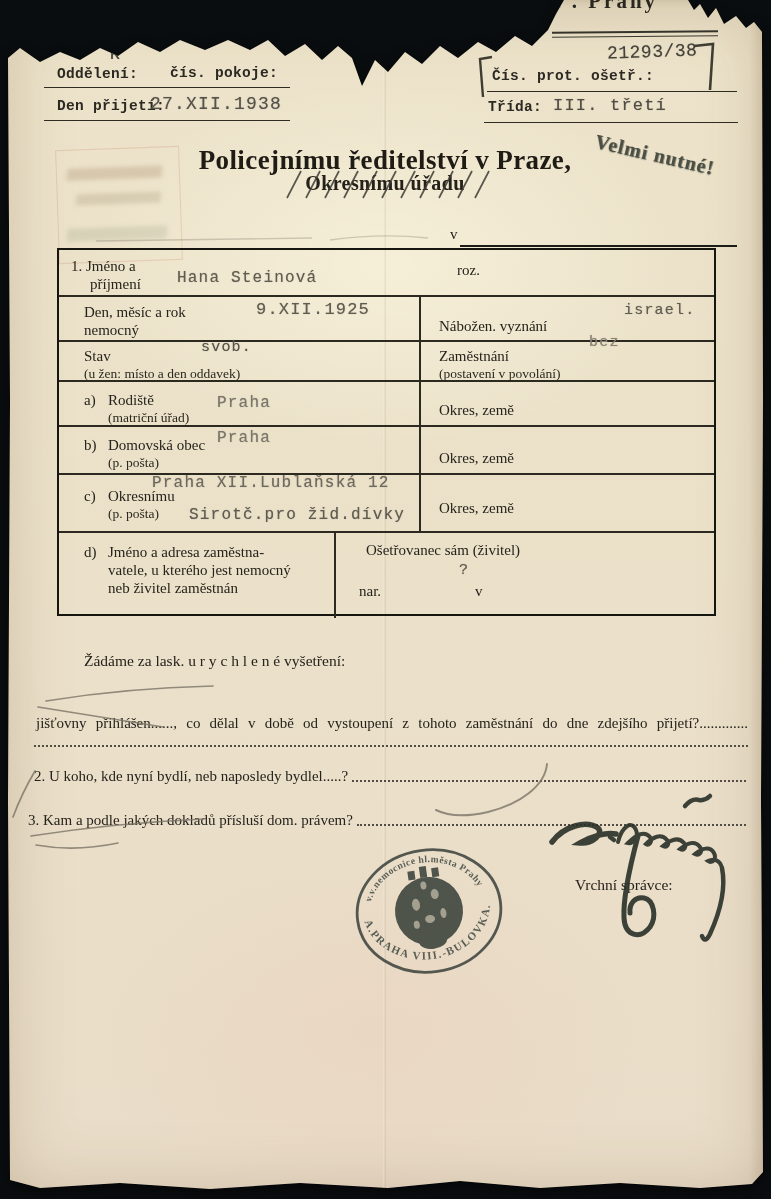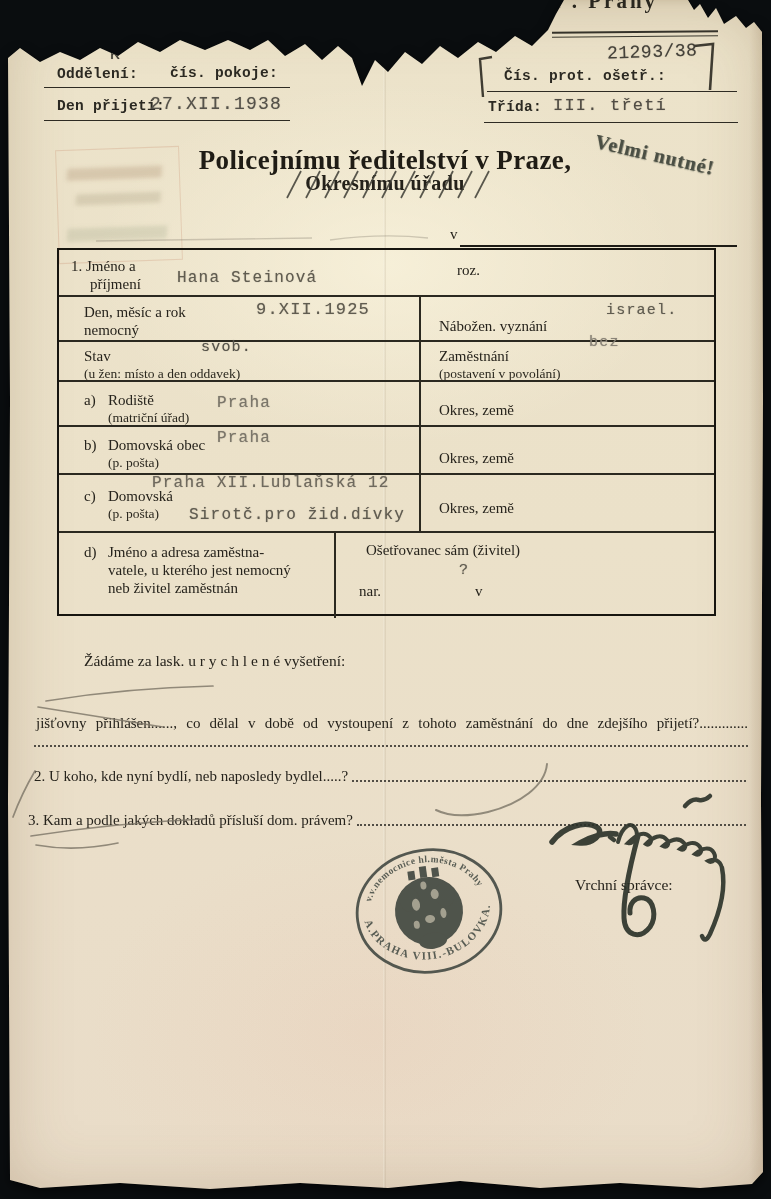--- a/index.html
+++ b/index.html
@@ -75,21 +75,21 @@
 
       <div class="abs tw" style="left:110px;top:46px;font-size:16px;color:#3a382f;">K</div>
       <div class="abs hdr-lbl" style="left:57px;top:66px;">Oddělení:</div>
       <div class="abs hdr-lbl" style="left:170px;top:65px;">čís. pokoje:</div>
       <div class="abs rule" style="left:44px;top:87px;width:246px;"></div>
       <div class="abs hdr-lbl" style="left:57px;top:98px;">Den přijetí:</div>
       <div class="abs tw tw-big" style="left:150px;top:94px;color:#55524a;">27.XII.1938</div>
       <div class="abs rule" style="left:44px;top:120px;width:246px;"></div>
 
       <div class="abs tw tw-big" style="left:607px;top:42px;color:#45423a;letter-spacing:.5px;transform:rotate(-2deg);">21293/38</div>
-      <div class="abs hdr-lbl" style="left:504px;top:68px;">Čís. prot. ošetř.:</div>
+      <div class="abs hdr-lbl" style="left:492px;top:68px;">Čís. prot. ošetř.:</div>
       <div class="abs rule" style="left:487px;top:91px;width:250px;"></div>
       <svg class="abs" style="left:0;top:0;" width="771" height="130">
         <polyline points="492,57 480,59 483,97" fill="none" stroke="#3f3c32" stroke-width="2.4"></polyline>
         <polyline points="694,46 713,44 710,90" fill="none" stroke="#3f3c32" stroke-width="2.6"></polyline>
       </svg>
       <div class="abs hdr-lbl" style="left:488px;top:99px;">Třída:</div>
       <div class="abs tw" style="left:553px;top:96px;font-size:17px;color:#504c44;">III. třetí</div>
       <div class="abs rule" style="left:484px;top:122px;width:254px;"></div>
 
       <div class="abs stamp-urgent" style="left:598px;top:130px;">Velmi nutné!</div>
@@ -126,21 +126,21 @@
 
         <div class="abs lbl" style="left:12px;top:8px;"><span>1.</span>&nbsp;<span>Jméno a</span></div>
         <div class="abs lbl" style="left:31px;top:26px;">příjmení</div>
         <div class="abs tw" style="left:118px;top:19px;font-size:16px;">Hana Steinová</div>
         <div class="abs lbl" style="left:398px;top:12px;">roz.</div>
 
         <div class="abs lbl" style="left:25px;top:54px;">Den, měsíc a rok</div>
         <div class="abs lbl" style="left:25px;top:72px;">nemocný</div>
         <div class="abs tw" style="left:197px;top:50px;font-size:17px;">9.XII.1925</div>
         <div class="abs lbl" style="left:380px;top:68px;">Nábožen. vyznání</div>
-        <div class="abs tw" style="left:547px;top:52px;">israel.</div>
+        <div class="abs tw" style="left:565px;top:52px;">israel.</div>
 
         <div class="abs lbl" style="left:25px;top:98px;">Stav</div>
         <div class="abs lbl-sm" style="left:25px;top:116px;">(u žen: místo a den oddavek)</div>
         <div class="abs tw" style="left:142px;top:89px;color:#56534a;">svob.</div>
         <div class="abs lbl" style="left:380px;top:98px;">Zaměstnání</div>
         <div class="abs lbl-sm" style="left:380px;top:116px;">(postavení v povolání)</div>
         <div class="abs tw" style="left:530px;top:84px;color:#8a8478;">bez</div>
 
         <div class="abs lbl" style="left:25px;top:142px;">a)</div>
         <div class="abs lbl" style="left:49px;top:142px;">Rodiště</div>
@@ -148,21 +148,21 @@
         <div class="abs tw" style="left:158px;top:144px;font-size:16px;color:#7b766a;">Praha</div>
         <div class="abs lbl" style="left:380px;top:152px;">Okres, země</div>
 
         <div class="abs lbl" style="left:25px;top:187px;">b)</div>
         <div class="abs lbl" style="left:49px;top:187px;">Domovská obec</div>
         <div class="abs lbl-sm" style="left:49px;top:205px;">(p. pošta)</div>
         <div class="abs tw" style="left:158px;top:179px;font-size:16px;color:#7b766a;">Praha</div>
         <div class="abs lbl" style="left:380px;top:200px;">Okres, země</div>
 
         <div class="abs lbl" style="left:25px;top:238px;">c)</div>
-        <div class="abs lbl" style="left:49px;top:238px;">Domovská</div>
+        <div class="abs lbl" style="left:49px;top:238px;">Okresnímu</div>
         <div class="abs lbl-sm" style="left:49px;top:256px;">(p. pošta)</div>
         <div class="abs tw" style="left:93px;top:224px;font-size:16px;color:#6f6a5e;">Praha XII.Lublaňská 12</div>
         <div class="abs tw" style="left:130px;top:256px;font-size:16px;color:#5f5b50;">Sirotč.pro žid.dívky</div>
         <div class="abs lbl" style="left:380px;top:250px;">Okres, země</div>
 
         <div class="abs lbl" style="left:25px;top:294px;">d)</div>
         <div class="abs lbl" style="left:49px;top:294px;">Jméno a adresa zaměstna-</div>
         <div class="abs lbl" style="left:49px;top:312px;">vatele, u kterého jest nemocný</div>
         <div class="abs lbl" style="left:49px;top:330px;">neb živitel zaměstnán</div>
         <div class="abs lbl" style="left:307px;top:292px;">Ošetřovanec sám (živitel)</div>

